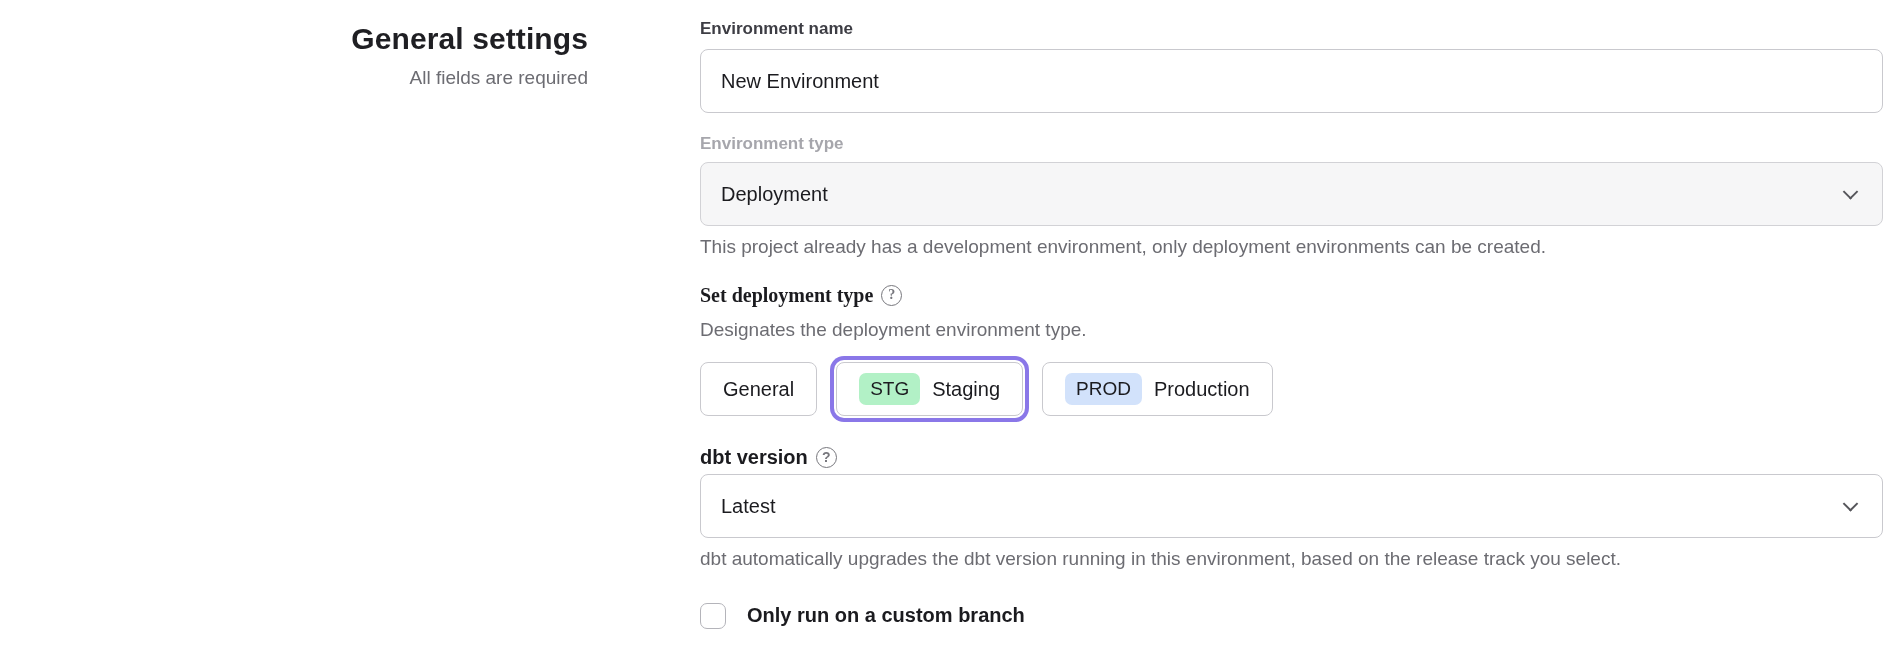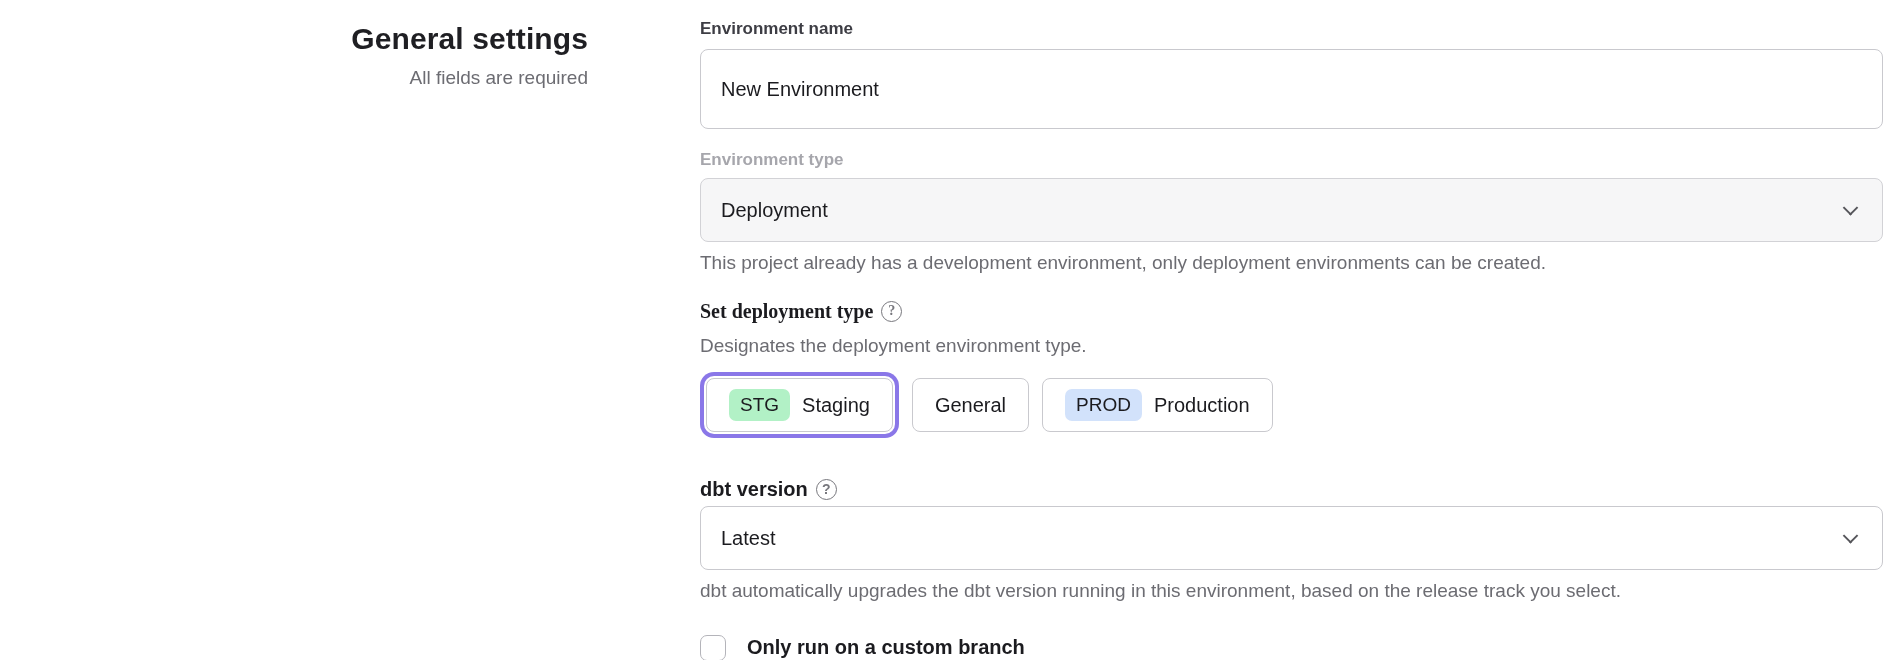--- a/index.html
+++ b/index.html
@@ -34,21 +34,21 @@
   .section-label {
     font-size: 20px; font-weight: 700; color: #1b1b1f; line-height: 26px;
     display: flex; align-items: center; gap: 8px;
   }
 
   .helper-text {
     font-size: 19px; color: #6c6c72; line-height: 26px; font-weight: 400;
   }
 
   .text-input {
-    display: block; width: 100%; height: 80px; margin-top: 7px;
+    display: block; width: 100%; height: 64px; margin-top: 7px;
     border: 1px solid #c9c9ce; border-radius: 8px; background: #ffffff;
     padding: 0 20px; font-size: 20px; color: #1b1b1f;
     font-family: "Liberation Sans", "DejaVu Sans", sans-serif; outline: none;
   }
 
   .select-box {
     position: relative; width: 100%; height: 64px; margin-top: 5px;
     border: 1px solid #c9c9ce; border-radius: 8px; background: #ffffff;
     display: flex; align-items: center; padding: 0 56px 0 20px;
     font-size: 20px; color: #1b1b1f; cursor: pointer;
@@ -85,21 +85,21 @@
     box-shadow: 0 0 0 2px #ffffff, 0 0 0 6px #8a77e8;
     margin: 0 6px;
   }
   .badge {
     display: inline-flex; align-items: center; border-radius: 7px;
     padding: 5px 11px; font-size: 19px; font-weight: 500; color: #1b1b1f;
   }
   .badge-stg { background: #b2f1c6; }
   .badge-prod { background: #d2e2fb; }
 
-  .mt-version-label { margin-top: 44px; }
+  .mt-version-label { margin-top: 28px; }
   .version-select { margin-top: 4px; }
 
   
   .checkbox-row { margin-top: 30px; display: flex; align-items: center; gap: 21px; cursor: pointer; }
   .checkbox {
     width: 26px; height: 26px; border: 1.6px solid #b4b4ba; border-radius: 7px;
     background: #ffffff; flex: 0 0 auto; cursor: pointer;
   }
   .checkbox-label { font-size: 20px; font-weight: 600; color: #1b1b1f; line-height: 27px; }
 </style>
@@ -125,26 +125,26 @@
     </div>
     <div class="helper-text mt-helper">This project already has a development environment, only deployment environments can be created.</div>
 
     <div class="section-label mt-section">
       <span>Set deployment type</span>
       <span class="help-icon">?</span>
     </div>
     <div class="helper-text mt-desc">Designates the deployment environment type.</div>
 
     <div class="btn-row">
+      <button class="type-btn">
+        <span>General</span>
+      </button>
       <button class="type-btn selected">
         <span class="badge badge-stg">STG</span>
         <span>Staging</span>
-      </button>
-      <button class="type-btn">
-        <span>General</span>
       </button>
       <button class="type-btn">
         <span class="badge badge-prod">PROD</span>
         <span>Production</span>
       </button>
     </div>
 
     <div class="section-label mt-version-label">
       <span>dbt version</span>
       <span class="help-icon">?</span>

